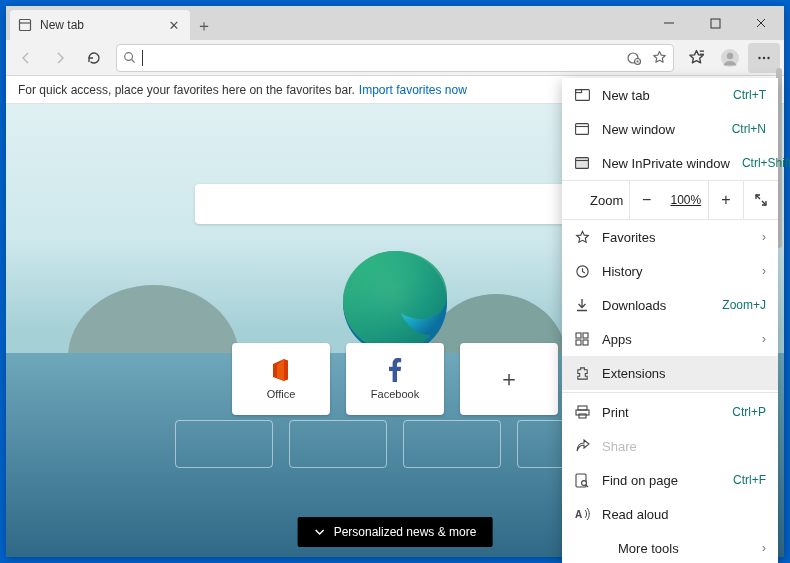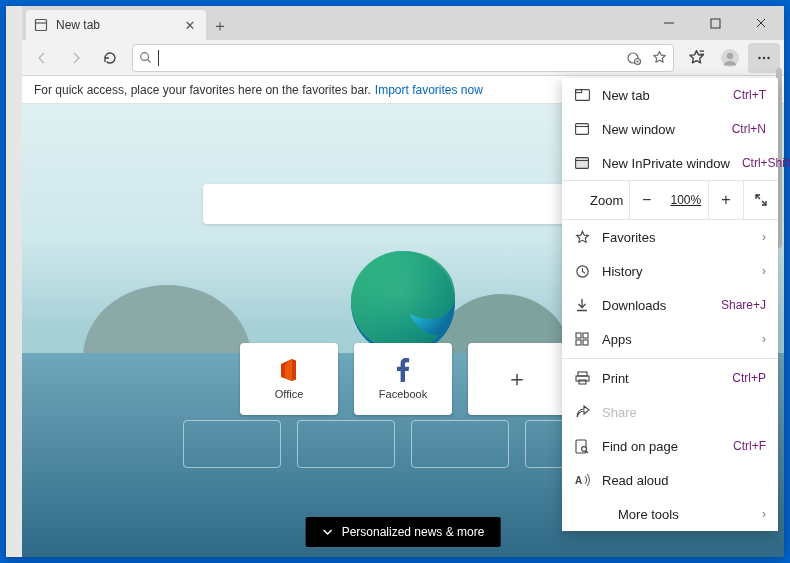--- a/index.html
+++ b/index.html
@@ -1,17 +1,17 @@
 <!DOCTYPE html>
 <html><head>
 <meta charset="utf-8">
 <style>
   * { box-sizing: border-box; margin: 0; padding: 0; font-family: "Segoe UI", Arial, sans-serif; }
   body { background: #0063cc; width: 790px; height: 563px; overflow: hidden; }
-  .window { position: absolute; left: 6px; top: 6px; width: 778px; height: 551px; background: #e6e6e6; box-shadow: 0 2px 10px rgba(0,0,0,.3); padding-left: 16px; }
+  .window { position: absolute; left: 6px; top: 6px; width: 778px; height: 551px; background: #e6e6e6; box-shadow: 0 2px 10px rgba(0,0,0,.3); }
   
   .titlebar { height: 34px; background: #d8d8d8; display: flex; align-items: stretch; }
   .tab { display: flex; align-items: center; background: #f2f2f2; margin-top: 4px; margin-left: 4px; height: 30px; padding: 0 8px 0 8px; border-radius: 4px 4px 0 0; min-width: 180px; font-size: 12px; color: #333; }
   .tab .page-glyph { width: 14px; height: 14px; margin-right: 8px; display: flex; align-items: center; justify-content: center; }
   .tab .title { flex: 1; }
   .tab .close { width: 16px; text-align: center; color: #555; font-size: 13px; }
   .newtab { width: 28px; display: flex; align-items: center; justify-content: center; color: #555; font-size: 16px; margin-top: 6px; }
   .win-controls { margin-left: auto; display: flex; }
   .win-controls .wc { width: 46px; display: flex; align-items: center; justify-content: center; color: #333; font-size: 11px; }
   
@@ -46,21 +46,21 @@
   
   .newspill { position:absolute; left:50%; bottom: 10px; transform:translateX(-50%); background:#000; color:#fff; font-size:12px; padding:8px 16px; border-radius:2px; display:flex; align-items:center; gap:8px;}
   
   .vscroll { position:absolute; right:0; top:0; width:10px; height:100%; }
   .vscroll .thumb { position:absolute; right:2px; top:62px; width:6px; height:180px; background:#bfbfbf; border-radius:3px; }
   
   .menu { position:absolute; right:6px; top: 72px; width: 216px; background:#fff; box-shadow: 0 4px 14px rgba(0,0,0,.25); font-size: 13px; color:#222; z-index: 50; }
   .menu .row { display:flex; align-items:center; height: 34px; padding: 0 12px; gap: 12px; position:relative;}
   .menu .row.hover { background: #ededed; }
   .menu .row .lab { flex:1; white-space:nowrap; }
-  .menu .row .short { color:#701a75; font-size:12px; }
+  .menu .row .short { color:#0f766e; font-size:12px; }
   .menu .row .chev { color:#777; font-size:12px; }
   .menu .row.disabled { color:#bcbcbc; }
   .menu .sep { height:1px; background:#e5e5e5; margin: 2px 0; }
   .menu .icon { width:16px; height:16px; display:flex; align-items:center; justify-content:center; color:#444; flex-shrink:0;}
   .zoomrow { display:flex; align-items:center; height:40px; border-top:1px solid #e5e5e5; border-bottom:1px solid #e5e5e5;}
   .zoomrow .zlab { width:70px; padding-left: 28px; font-size:13px;}
   .zoomrow .zb { width:38px; height:100%; display:flex; align-items:center; justify-content:center; border-left:1px solid #e5e5e5; font-size:16px; color:#333;}
   .zoomrow .zv { width:48px; text-align:center; font-size:12px;text-decoration:underline;}
   svg { display:block; }
 </style>
@@ -312,34 +312,42 @@
       <span class="lab">History</span>
       <span class="chev">›</span>
     </div>
     <div class="row">
       <span class="icon">
           <svg width="14" height="15" viewBox="0 0 14 15">
             <path d="M7 1v8M3.5 6L7 9.5 10.5 6M2 12.5h10" fill="none" stroke="#444" stroke-width="1.3"></path>
           </svg>
         </span>
       <span class="lab">Downloads</span>
-      <span class="short">Share+J</span>
+      <span class="short">Zoom+J</span>
     </div>
     <div class="row">
       <span class="icon">
           <svg width="14" height="14" viewBox="0 0 14 14">
             <rect x="1" y="1" width="5" height="5" fill="none" stroke="#444" stroke-width="1.1"></rect>
             <rect x="8" y="1" width="5" height="5" fill="none" stroke="#444" stroke-width="1.1"></rect>
             <rect x="1" y="8" width="5" height="5" fill="none" stroke="#444" stroke-width="1.1"></rect>
             <rect x="8" y="8" width="5" height="5" fill="none" stroke="#444" stroke-width="1.1"></rect>
           </svg>
         </span>
       <span class="lab">Apps</span>
       <span class="chev">›</span>
     </div>
+    <div class="row hover">
+      <span class="icon">
+          <svg width="15" height="15" viewBox="0 0 16 16">
+            <path d="M6 2h4v2h3v4h-2v3h2v3H3v-3h2V8H3V4h3z" fill="none" stroke="#444" stroke-width="1.1"></path>
+          </svg>
+        </span>
+      <span class="lab">Extensions</span>
+    </div>
     <div class="sep"></div>
     <div class="row">
       <span class="icon">
           <svg width="15" height="14" viewBox="0 0 15 14">
             <rect x="3" y="1" width="9" height="4" fill="none" stroke="#444" stroke-width="1.1"></rect>
             <rect x="1" y="5" width="13" height="5" fill="none" stroke="#444" stroke-width="1.1"></rect>
             <rect x="4" y="9" width="7" height="4" fill="none" stroke="#444" stroke-width="1.1"></rect>
           </svg>
         </span>
       <span class="lab">Print</span>

